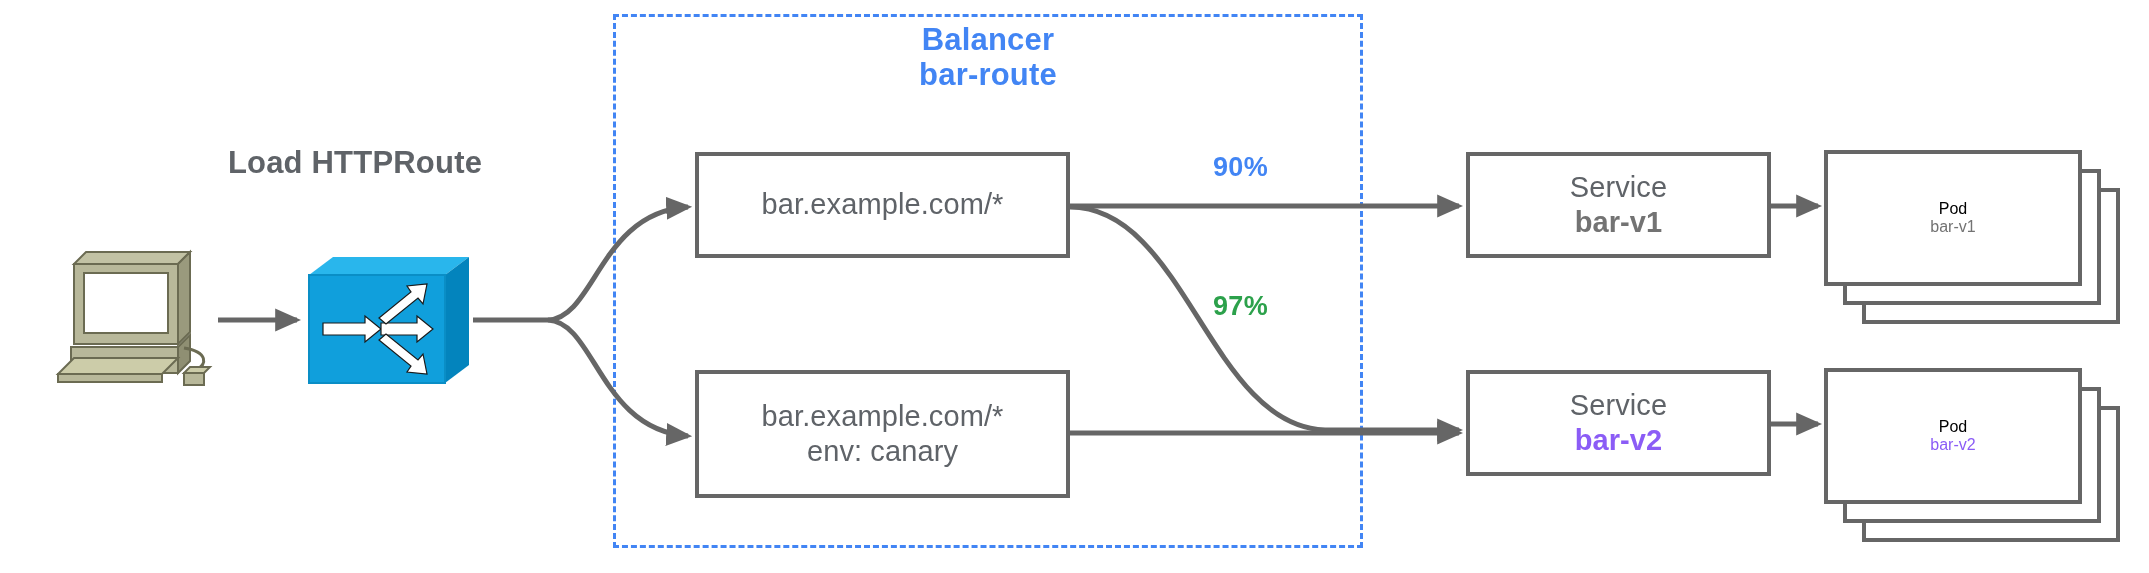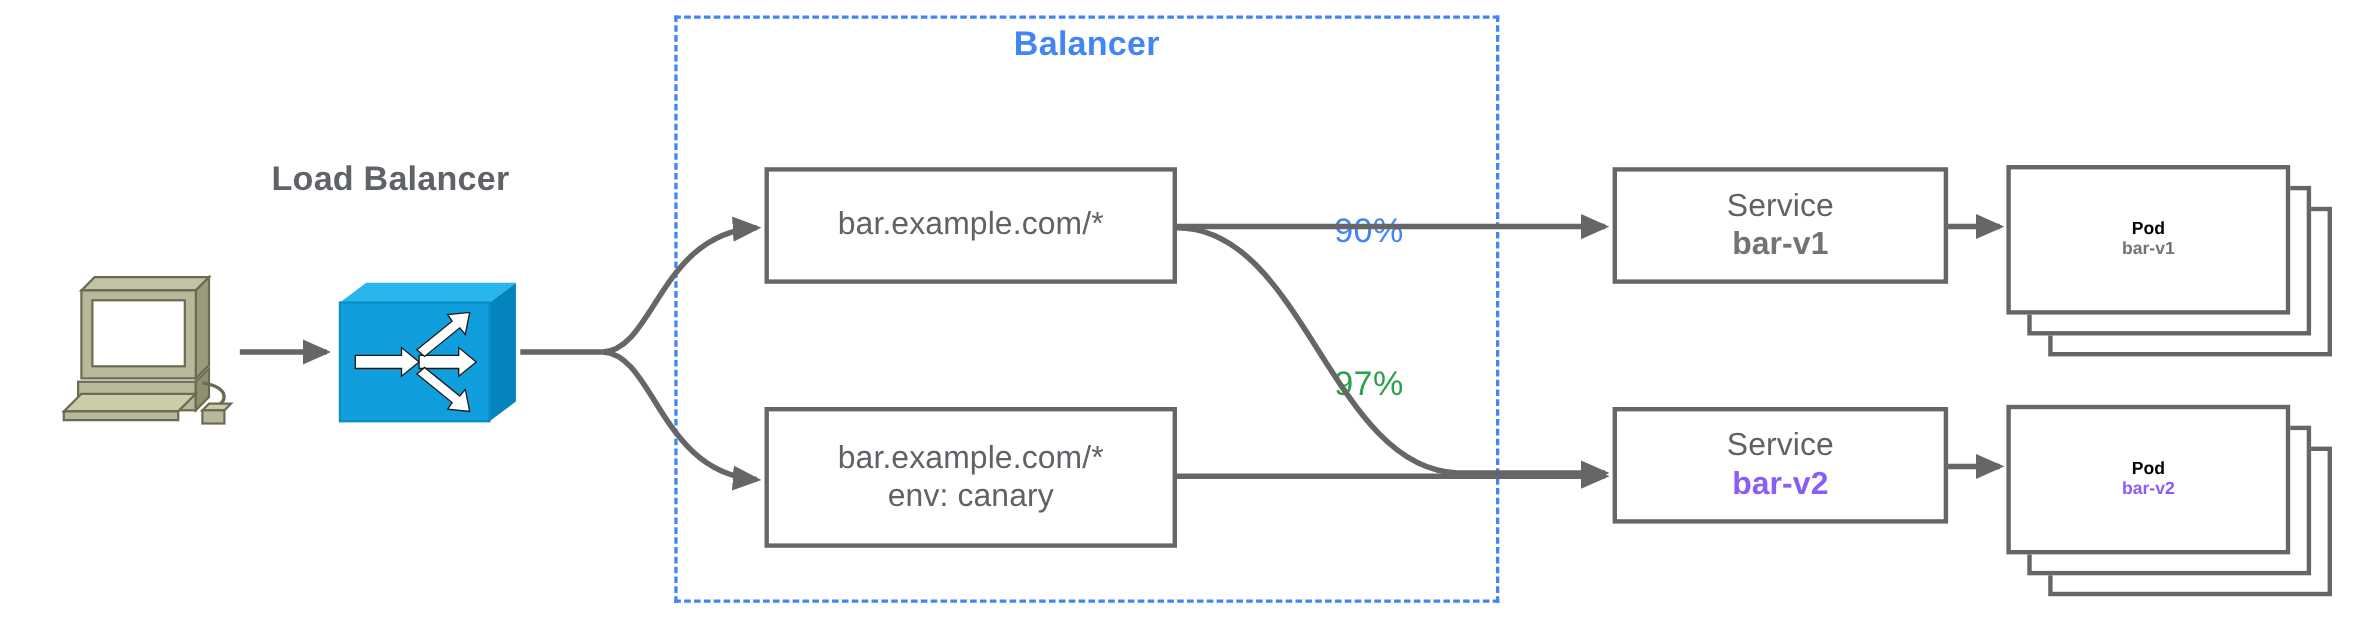--- a/index.html
+++ b/index.html
@@ -70,21 +70,20 @@
 
   
   #service-box-1 { left: 1466px; top: 152px; width: 305px; height: 106px; }
   #service-box-2 { left: 1466px; top: 370px; width: 305px; height: 106px; }
 
   
   .pod-stack {
     position: absolute;
     width: 300px;
     height: 170px;
-    font-weight: bold;
   }
   #pod-stack-1 { left: 1824px; top: 150px; }
   #pod-stack-2 { left: 1824px; top: 368px; }
   .pod-card {
     position: absolute;
     box-sizing: border-box;
     border: 4px solid #666666;
     background: #ffffff;
     width: 258px;
     height: 136px;
@@ -105,24 +104,23 @@
     top: 145px;
     width: 330px;
     text-align: center;
     color: #5f6368;
     font-size: 31px;
     font-weight: bold;
     letter-spacing: 0.2px;
   }
   .pct-label {
     position: absolute;
-    font-size: 31px;
-    font-weight: normal;
+    font-size: 27px;
+    font-weight: bold;
     letter-spacing: 0.3px;
-    margin-top: 40px;
   }
   #pct-90 { left: 1213px; top: 152px; color: #4285f4; }
   #pct-10 { left: 1213px; top: 291px; color: #2ca14b; }
 
   
   #wires {
     position: absolute;
     left: 0; top: 0;
     width: 2149px;
     height: 573px;
@@ -167,21 +165,21 @@
       <polygon points="20,134 124,134 140,118 36,118" fill="#cccca9" stroke="#6b6b52" stroke-width="2"></polygon>
       <polygon points="20,134 124,134 124,142 20,142" fill="#b8b89a" stroke="#6b6b52" stroke-width="2"></polygon>
 
       <path d="M146,108 C170,112 170,124 157,131" fill="none" stroke="#6b6b52" stroke-width="3"></path>
 
       <polygon points="146,133 166,133 172,127 152,127" fill="#cccca9" stroke="#6b6b52" stroke-width="2"></polygon>
       <rect x="146" y="133" width="20" height="12" fill="#b8b89a" stroke="#6b6b52" stroke-width="2"></rect>
     </svg>
   </div>
 
-  <div id="lb-label">Load Balancer</div>
+  <div id="lb-label">Load HTTPRoute</div>
 
   <div id="switch-icon">
     <svg viewBox="0 0 168 135" width="168" height="135">
 
       <polygon points="4,22 140,22 164,4 28,4" fill="#29b6ec"></polygon>
 
       <polygon points="140,22 140,130 164,112 164,4" fill="#0384bd"></polygon>
 
       <rect x="4" y="22" width="136" height="108" fill="#109fdc"></rect>
 
@@ -195,20 +193,21 @@
 
         <polygon points="74,87 106,113 102,119 122,121 118,101 113,107 81,81"></polygon>
       </g>
       <rect x="4" y="22" width="136" height="108" fill="none" stroke="#0a8ec6" stroke-width="2"></rect>
     </svg>
   </div>
 
   <div class="route-group"></div>
   <div class="route-group-title">
     <div>Balancer</div>
+    <div>bar-route</div>
   </div>
 
   <div class="box" id="rule-box-1">
     <div class="line1">bar.example.com/*</div>
   </div>
 
   <div class="box" id="rule-box-2">
     <div class="line1">bar.example.com/*</div>
     <div class="line1">env: canary</div>
   </div>

